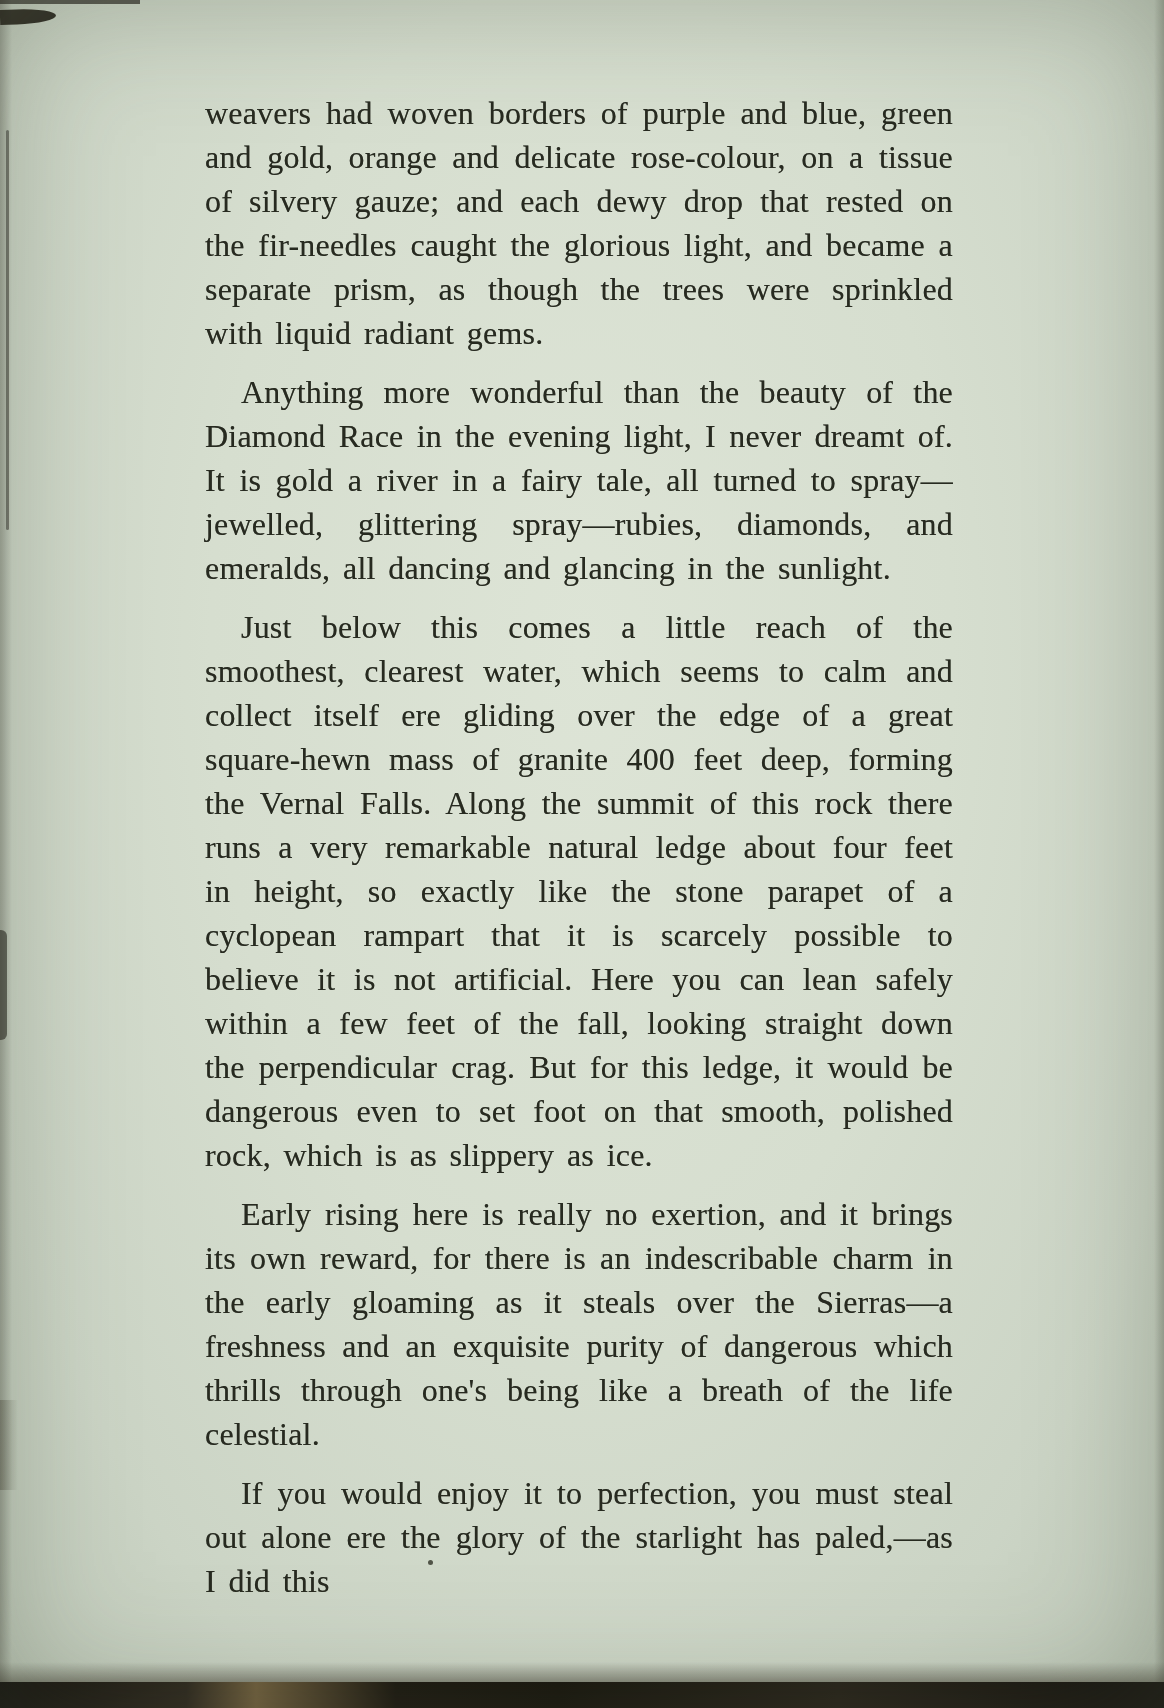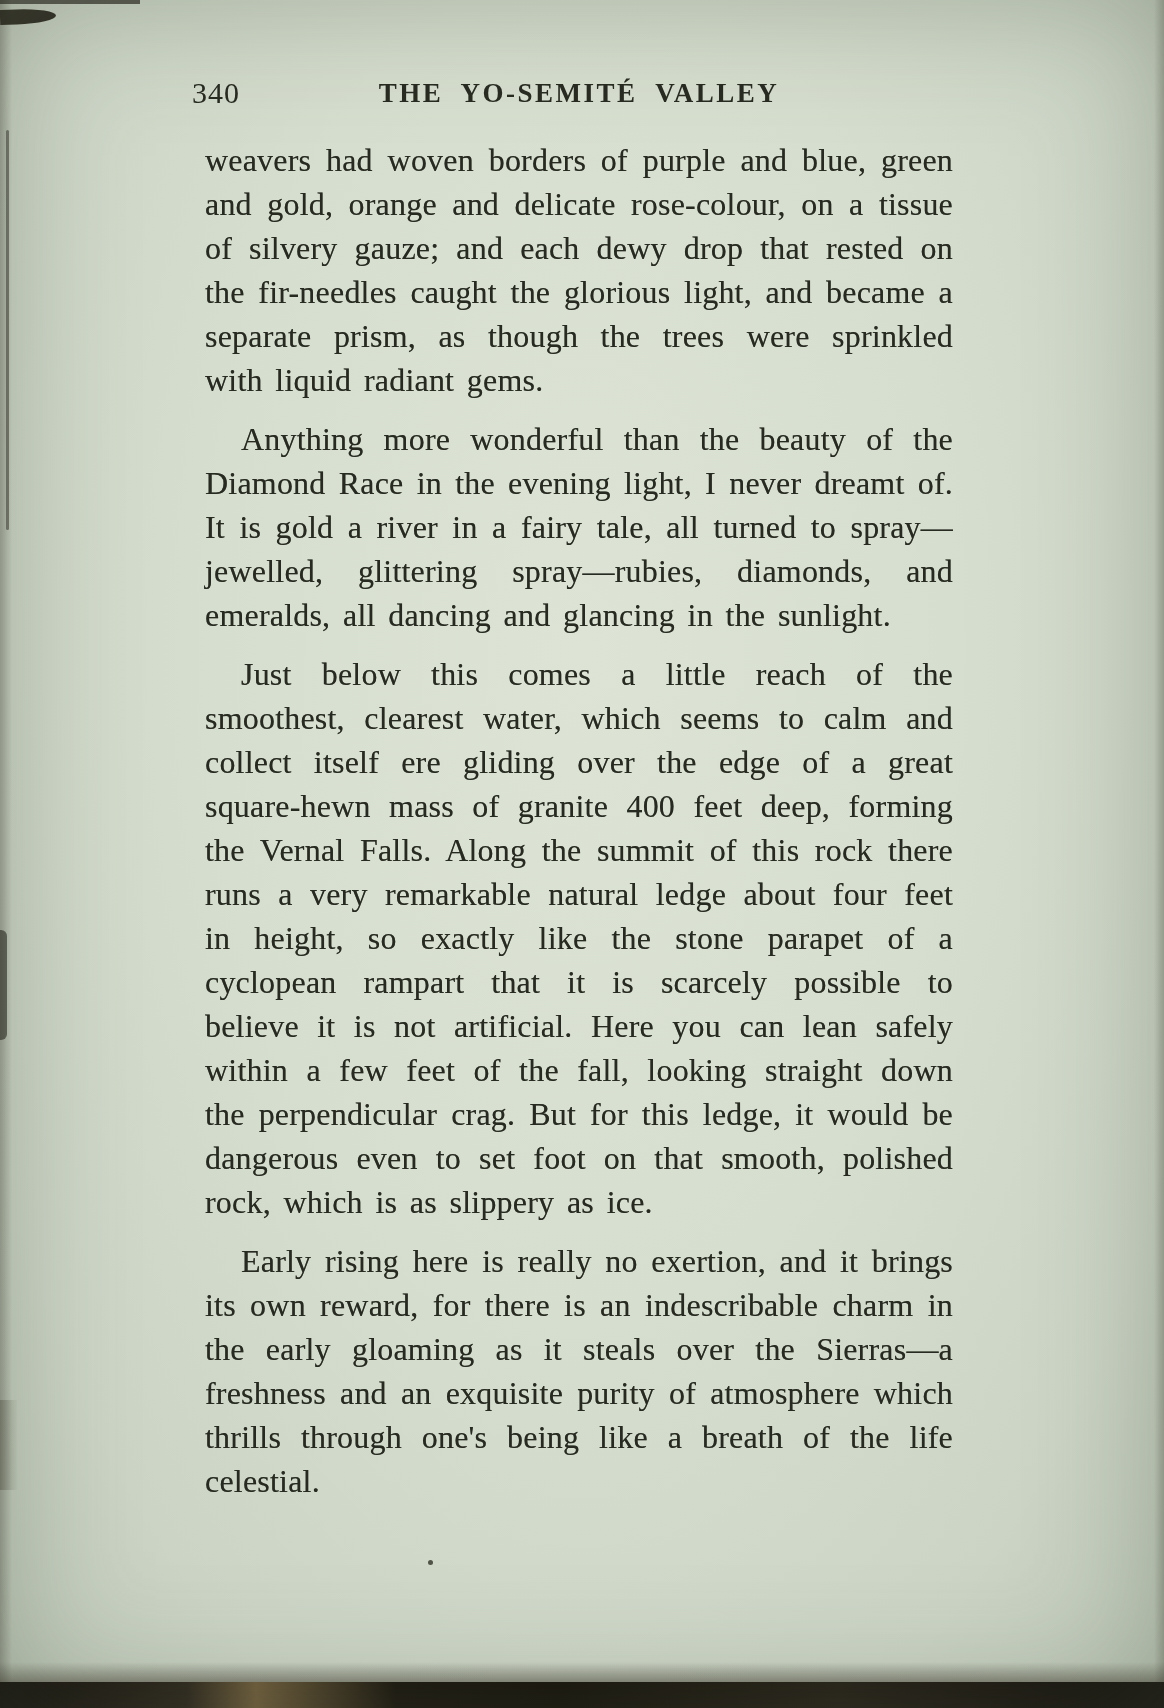--- a/index.html
+++ b/index.html
@@ -154,30 +154,27 @@
   <div class="left-mark-a"></div>
   <div class="left-mark-b"></div>
   <div class="left-mark-c"></div>
   <div class="edge-right"></div>
   <div class="edge-top-line"></div>
   <div class="mark-top-left"></div>
   <div class="speck"></div>
 
   <div class="page-content">
 
-    <div class="running-head">
-      <span class="page-number">340</span>
-      <span class="header-title">THE YO-SEMITÉ VALLEY</span>
-    </div>
 
     <div class="body-text">
       <p>weavers had woven borders of purple and blue, green and gold, orange and delicate rose-colour, on a tissue of silvery gauze; and each dewy drop that rested on the fir-needles caught the glorious light, and became a separate prism, as though the trees were sprinkled with liquid radiant gems.</p>
       <p class="indent">Anything more wonderful than the beauty of the Diamond Race in the evening light, I never dreamt of.  It is gold a river in a fairy tale, all turned to spray—jewelled, glittering spray—rubies, diamonds, and emeralds, all dancing and glancing in the sunlight.</p>
       <p class="indent">Just below this comes a little reach of the smoothest, clearest water, which seems to calm and collect itself ere gliding over the edge of a great square-hewn mass of granite 400 feet deep, forming the Vernal Falls.  Along the summit of this rock there runs a very remarkable natural ledge about four feet in height, so exactly like the stone parapet of a cyclopean rampart that it is scarcely possible to believe it is not artificial.  Here you can lean safely within a few feet of the fall, looking straight down the perpendicular crag.  But for this ledge, it would be dangerous even to set foot on that smooth, polished rock, which is as slippery as ice.</p>
-      <p class="indent">Early rising here is really no exertion, and it brings its own reward, for there is an indescribable charm in the early gloaming as it steals over the Sierras—a freshness and an exquisite purity of atmosphere which thrills through one's being like a breath of the life celestial.</p>
+      <p class="indent">Early rising here is really no exertion, and it brings its own reward, for there is an indescribable charm in the early gloaming as it steals over the Sierras—a freshness and an exquisite purity of dangerous which thrills through one's being like a breath of the life celestial.</p>
+      <p class="indent">If you would enjoy it to perfection, you must steal out alone ere the glory of the starlight has paled,—as I did this</p>
     </div>
 
   </div>
 
   <div class="edge-bottom-fade"></div>
   <div class="edge-bottom"></div>
   <div class="vignette"></div>
 
 </div>
 

